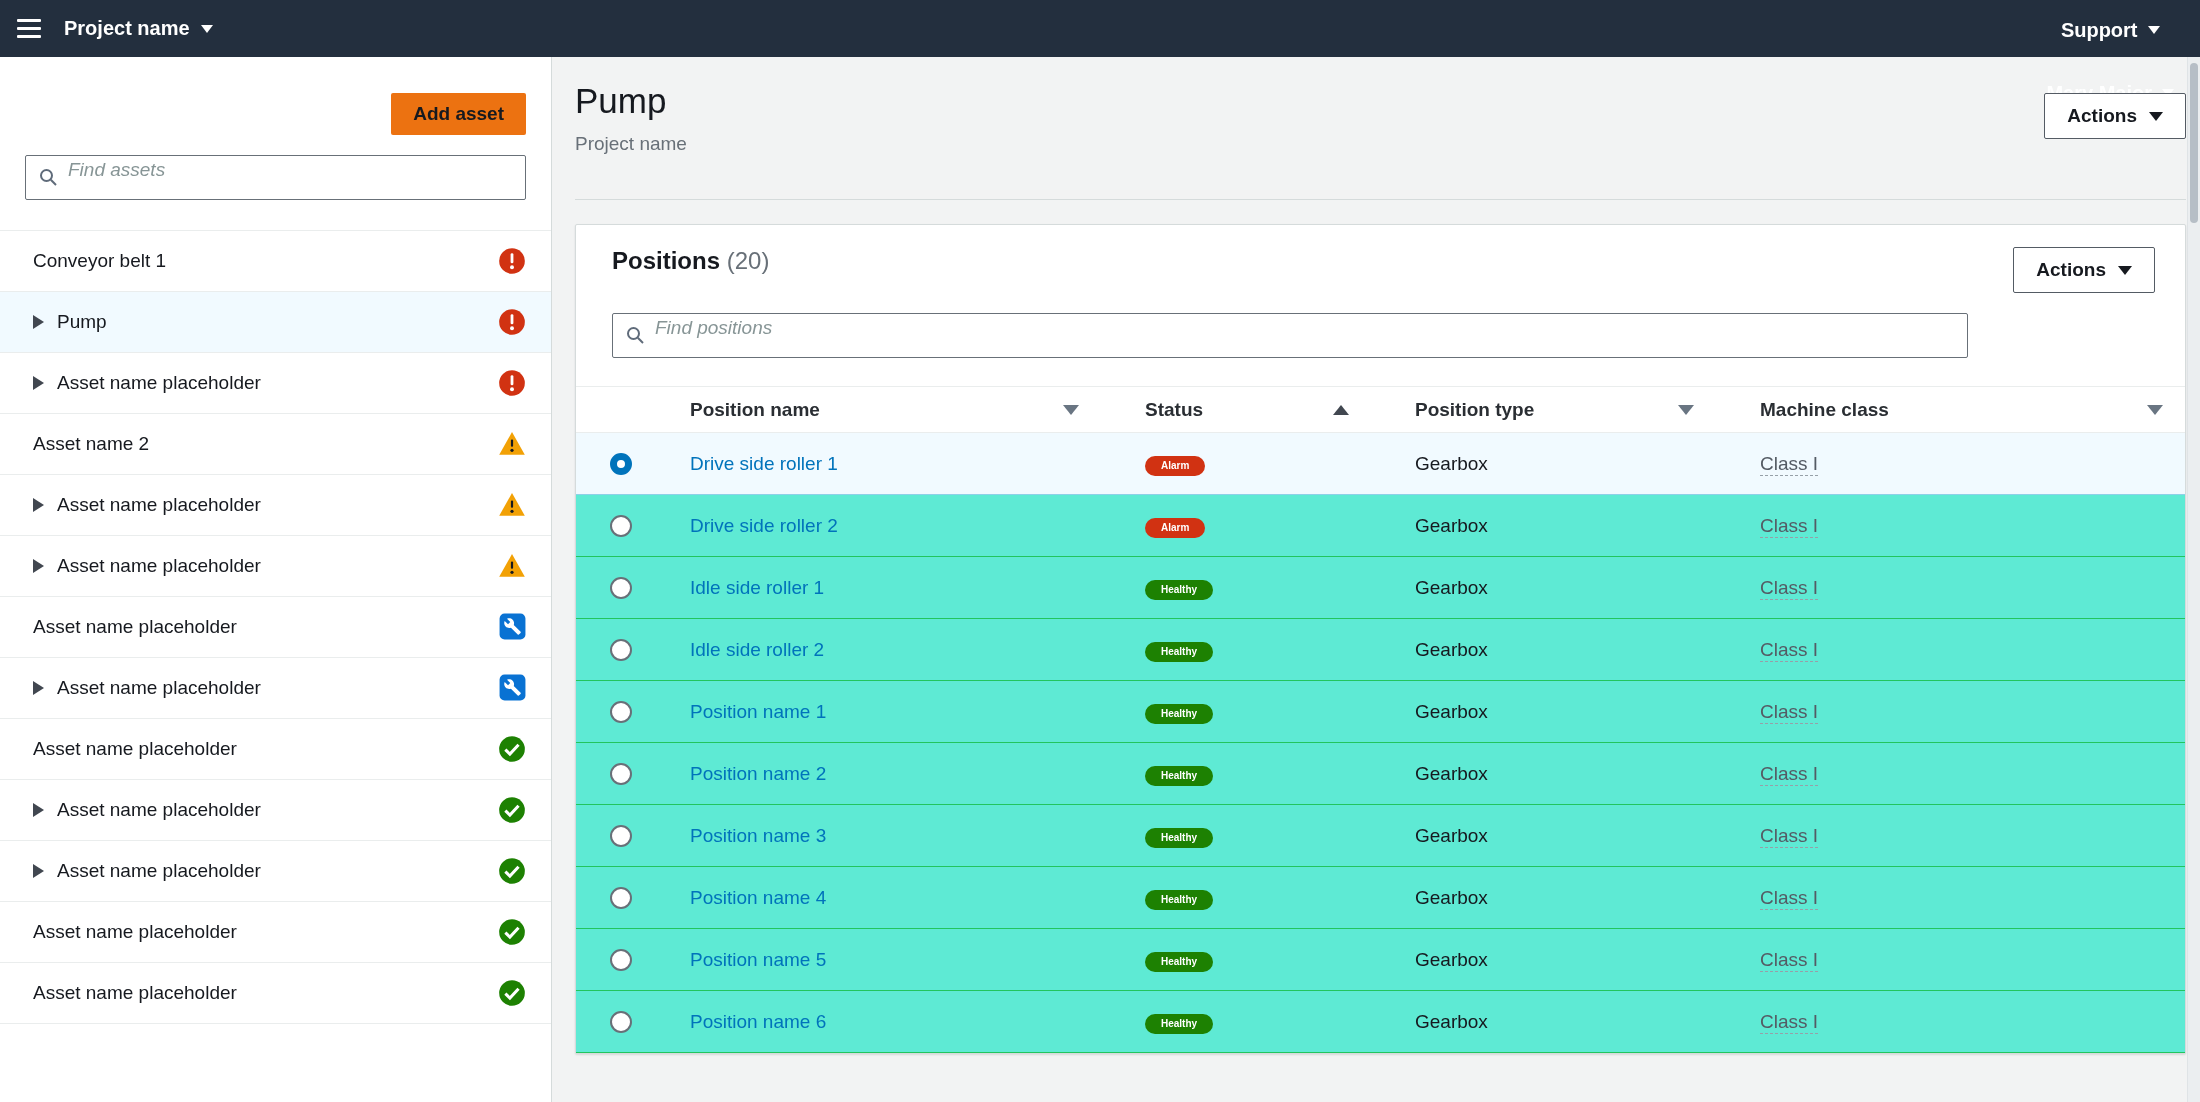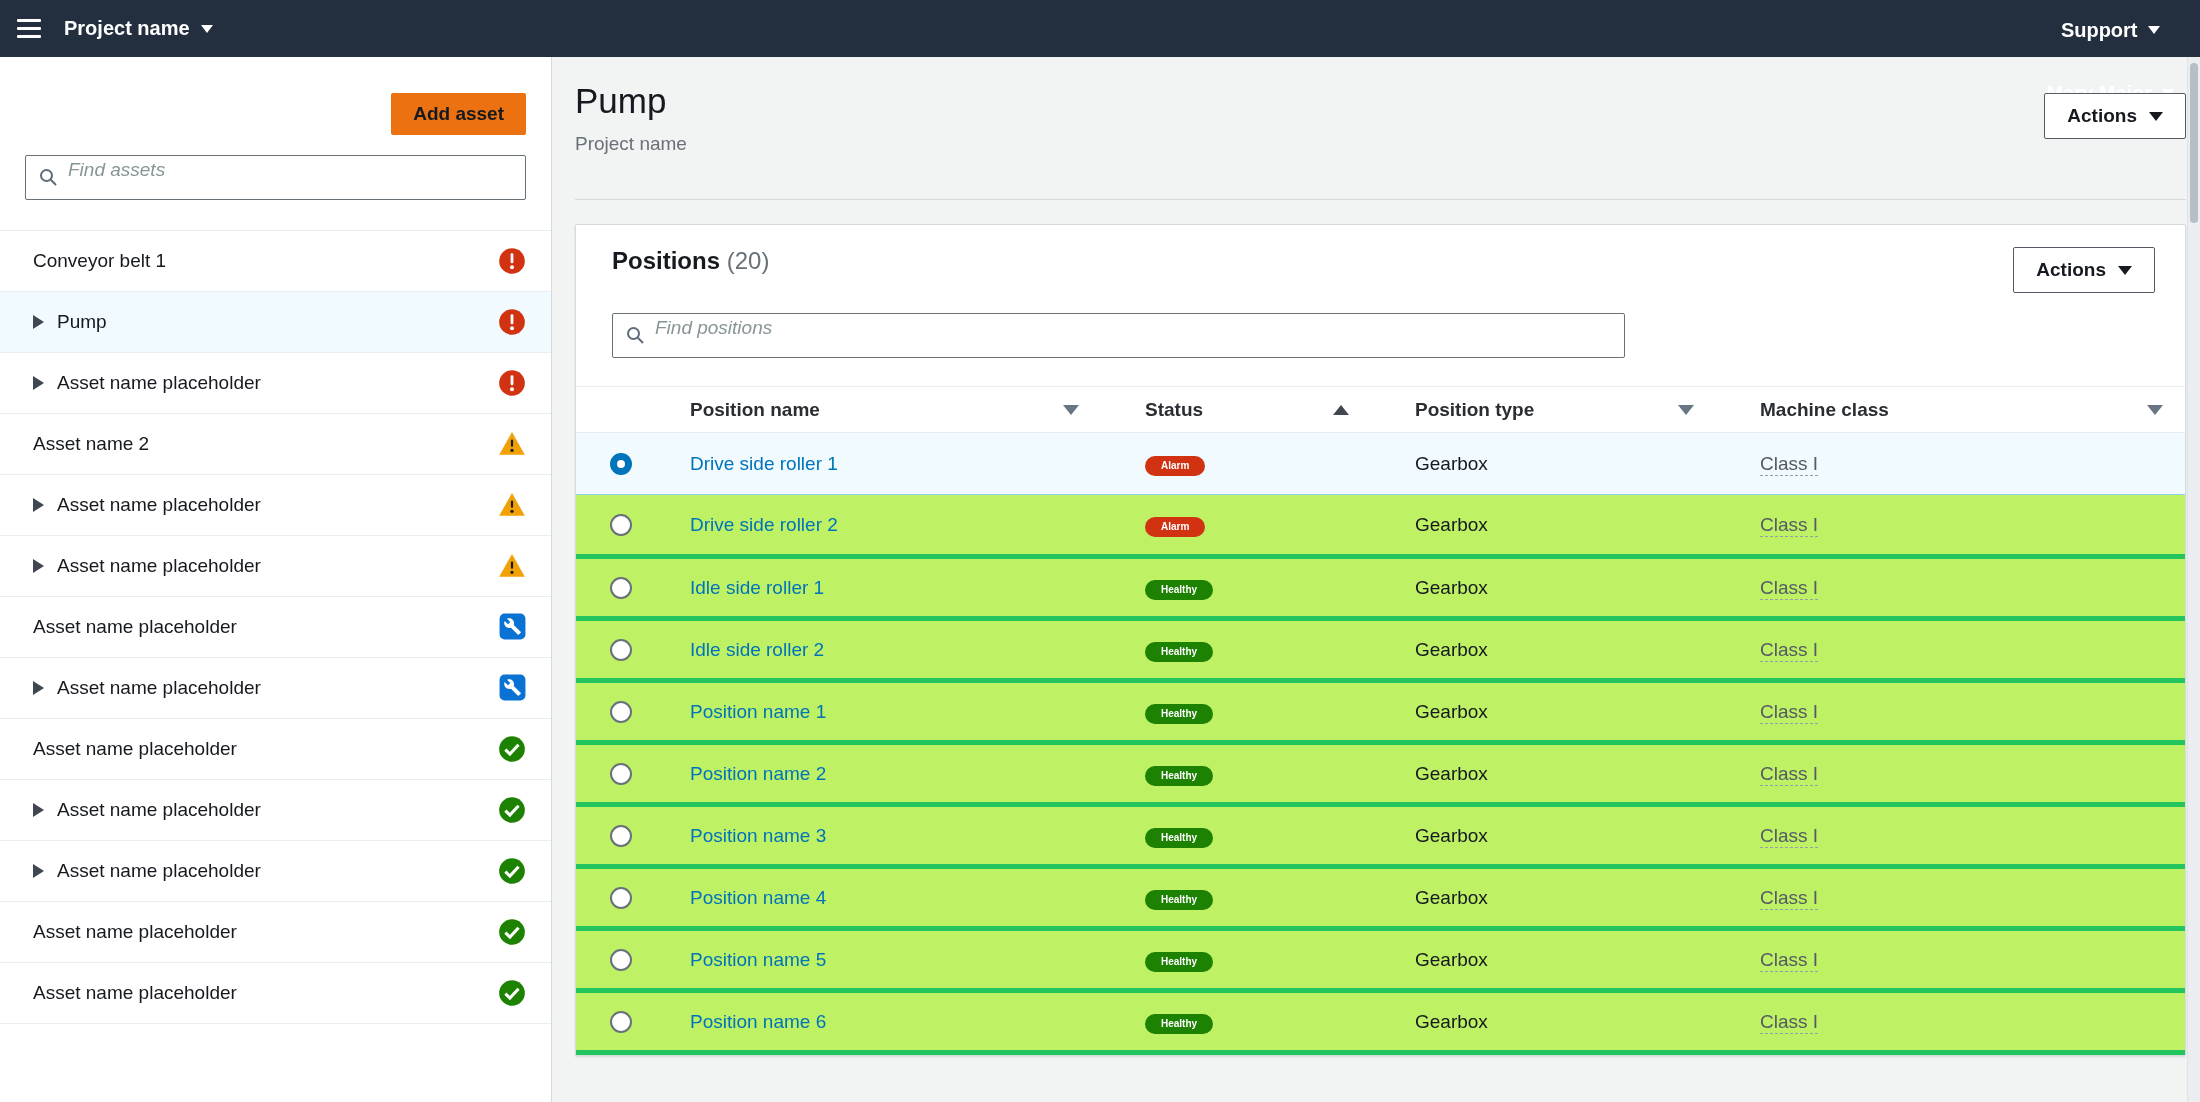--- a/index.html
+++ b/index.html
@@ -48,29 +48,29 @@
   .page-title { font-size:35px; font-weight:400; }
   .page-subtitle { margin-top:12px; font-size:19px; color:#687078; }
   .aws-btn { display:flex; align-items:center; gap:12px; background:#fff; border:1px solid #545b64; border-radius:2px; height:46px; padding:0 22px; font-size:19px; font-weight:700; color:#16191f; cursor:pointer; font-family:inherit; }
   .btn-caret { width:0; height:0; border-left:7px solid transparent; border-right:7px solid transparent; border-top:9px solid #16191f; }
   .page-head .aws-btn { margin-top:12px; }
   .head-divider { margin-top:44px; border-bottom:1px solid #d5dbdb; }
 
   .card { margin-top:24px; background:#fff; border:1px solid #d5dbdb; border-radius:2px; box-shadow:0 1px 2px rgba(0,28,36,.12); }
   .card-head { display:flex; justify-content:space-between; align-items:flex-start; padding:22px 30px 0 36px; }
   .card-title { font-size:24px; font-weight:700; }
-  .card-search { margin:20px 36px 0; width:1013px;border-radius:14px; }
+  .card-search { margin:20px 36px 0; width:1356px;border-radius:14px; }
 
   .pos-table { width:100%; border-collapse:collapse; table-layout:fixed; margin-top:28px; }
   .pos-table th { border-top:1px solid #eaeded; border-bottom:1px solid #eaeded; height:46px; padding:0; text-align:left; cursor:pointer; }
   .th-inner { display:flex; align-items:center; justify-content:space-between; padding:0 42px 0 24px; font-size:19px; font-weight:700; color:#2a2e33; }
   .pos-table th:last-child .th-inner { padding-right:22px; }
   .sort-caret-down { width:0; height:0; border-left:8px solid transparent; border-right:8px solid transparent; border-top:10px solid #697582; flex:none; }
   .sort-caret-up { width:0; height:0; border-left:8px solid transparent; border-right:8px solid transparent; border-bottom:10px solid #414750; flex:none; }
-  .pos-table td { border-bottom:5px solid #22c55e; height:62px; font-size:19px; padding:0 0 0 24px; background:#bef264; }
+  .pos-table td { border-bottom:1px solid #22c55e; height:62px; font-size:19px; padding:0 0 0 24px; background:#5eead4; }
   td.cell-select { padding:0; text-align:center; }
   tr.selected td { background:#f1faff; border-top:1px solid #8ed0e8; border-bottom:1px solid #8ed0e8; }
   .radio { display:inline-block; width:22px; height:22px; border-radius:50%; border:2px solid #687078; background:#fff; vertical-align:middle; cursor:pointer; }
   .radio.checked { border:7px solid #0073bb; }
   .pos-link { color:#0073bb; text-decoration:none; cursor:pointer; }
   .badge { display:inline-block; border-radius:15px; padding:4px 16px 5px; color:#fff; font-size:10px; font-weight:700; }
   .machine-class { color:#545b64; border-bottom:1px dashed #96a0a8; padding-bottom:1px; cursor:help; }
 
   
   .scrollbar { position:absolute; right:0; top:57px; bottom:0; width:13px; background:#ebeef0; border-left:1px solid #dfe3e6; z-index:70; cursor:pointer; }

